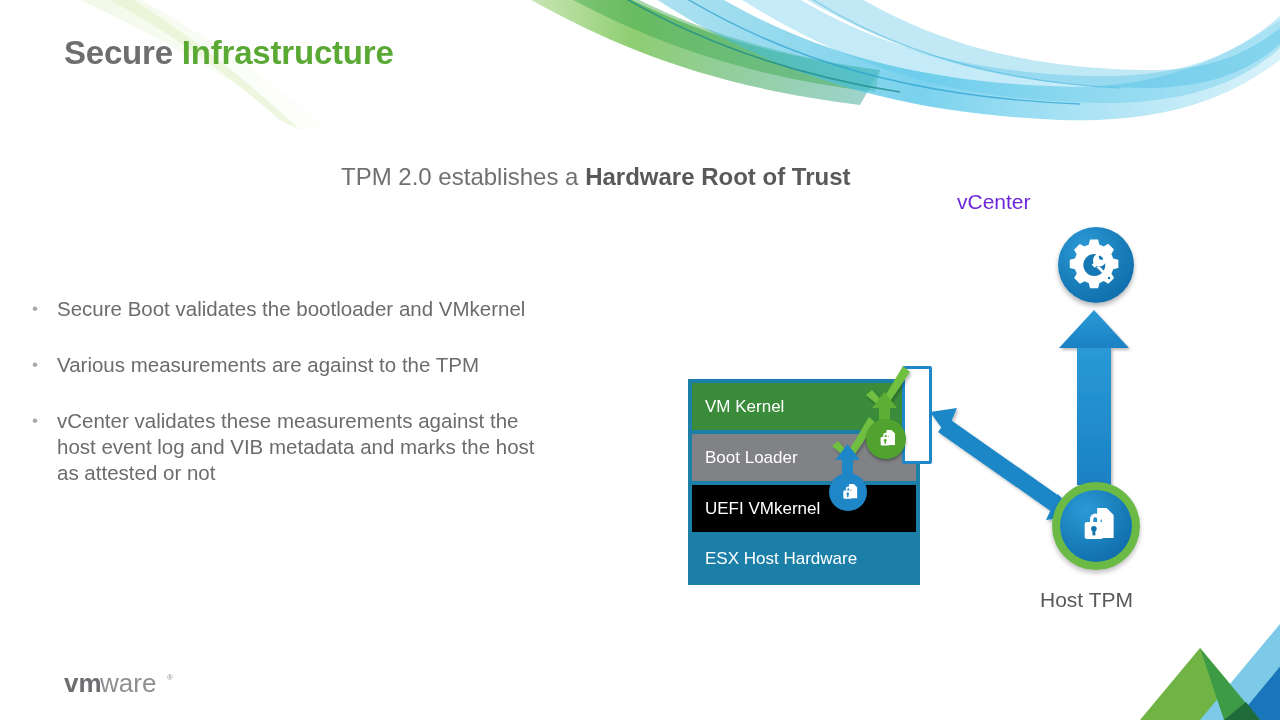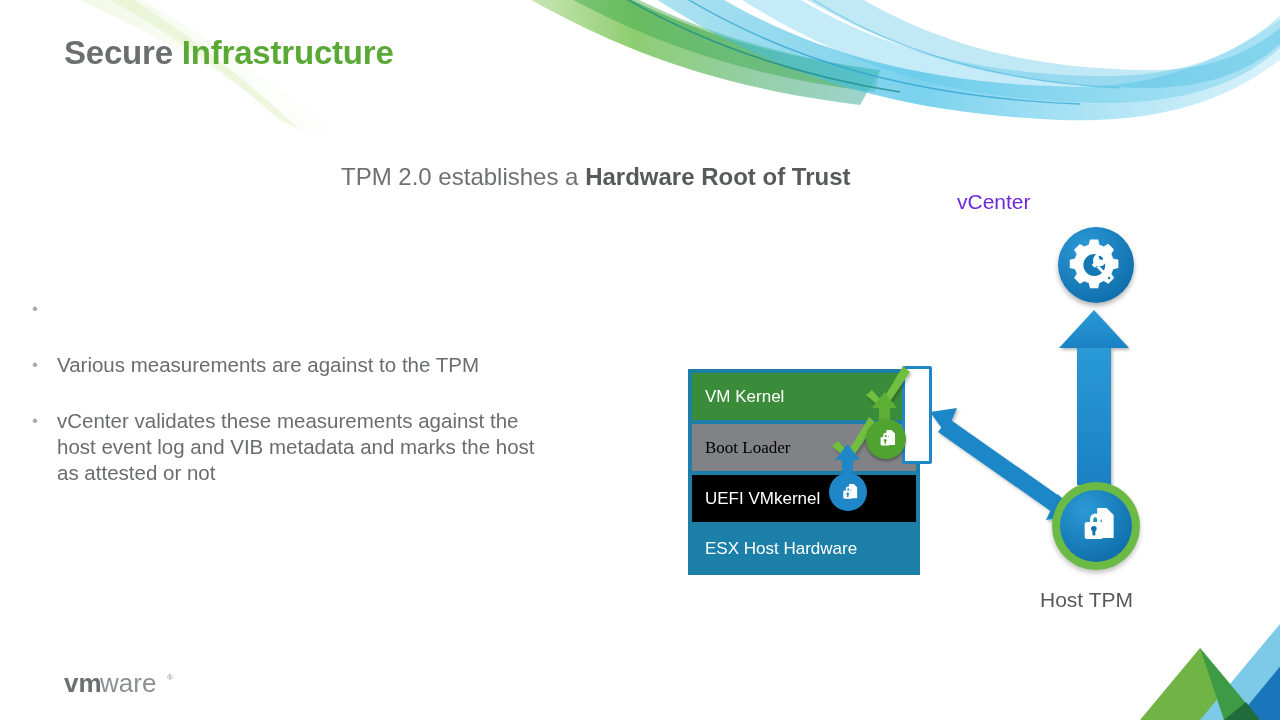--- a/index.html
+++ b/index.html
@@ -37,26 +37,26 @@
   .bullet{position:relative;display:flex;margin-bottom:30px;}
   .bullet .dot{
     color:#a7a9ac;font-size:17px;line-height:26px;width:25px;flex:0 0 25px;
     text-align:left;padding-left:2px;
   }
   .bullet .btxt{
     font-size:20.5px;color:#6b6c6e;line-height:26px;
   }
 
   
-  .stack-wrap{position:absolute;left:688px;top:369px;width:232px;height:158px;}
+  .stack-wrap{position:absolute;left:688px;top:379px;width:232px;height:158px;}
   .stack-back{position:absolute;left:0;top:0;width:232px;height:206px;background:#1b7fa8;}
   .layer{position:absolute;left:4px;width:224px;color:#ffffff;
     font-size:17px;display:flex;align-items:center;padding-left:13px;box-sizing:border-box;}
   .layer-vmk{top:4px;height:47px;background:#3a8c3a;}
-  .layer-bl{top:55px;height:47px;background:#808285;color:#000000;font-family:Liberation Serif, serif;}
+  .layer-bl{top:55px;height:47px;background:#808285;color:#ffffff;}
   .layer-uefi{top:106px;height:47px;background:#000000;}
   .layer-esx{top:157px;height:45px;background:#1b7fa8;}
 
   
   .bracket{
     position:absolute;left:902px;top:366px;width:30px;height:98px;
     border:3px solid #1f87c7;background:#ffffff;box-sizing:border-box;border-radius:2px;
   }
 
   
@@ -135,20 +135,21 @@
     <span class="t-gray">Secure </span><span class="t-green">Infrastructure</span>
   </div>
 
   <div class="subtitle">
     <span>TPM 2.0 establishes a </span><b>Hardware Root of Trust</b>
   </div>
 
   <div class="bullets">
     <div class="bullet">
       <span class="dot">•</span>
+      <span class="btxt">Secure Boot validates the bootloader and VMkernel</span>
     </div>
     <div class="bullet">
       <span class="dot">•</span>
       <span class="btxt">Various measurements are against to the TPM</span>
     </div>
     <div class="bullet" style="width:530px;">
       <span class="dot">•</span>
       <span class="btxt">vCenter validates these measurements against the host event log and VIB metadata and marks the host as attested or not</span>
     </div>
   </div>

